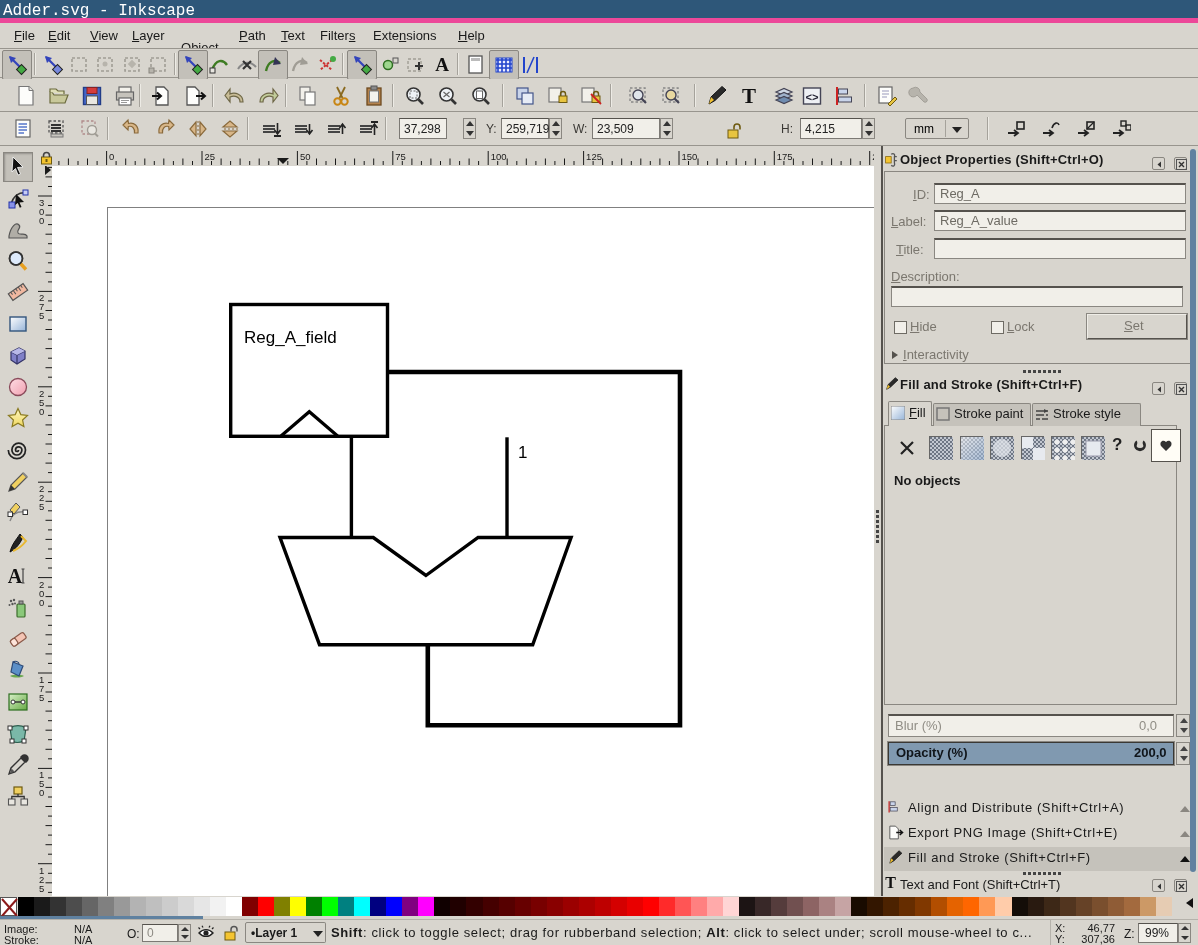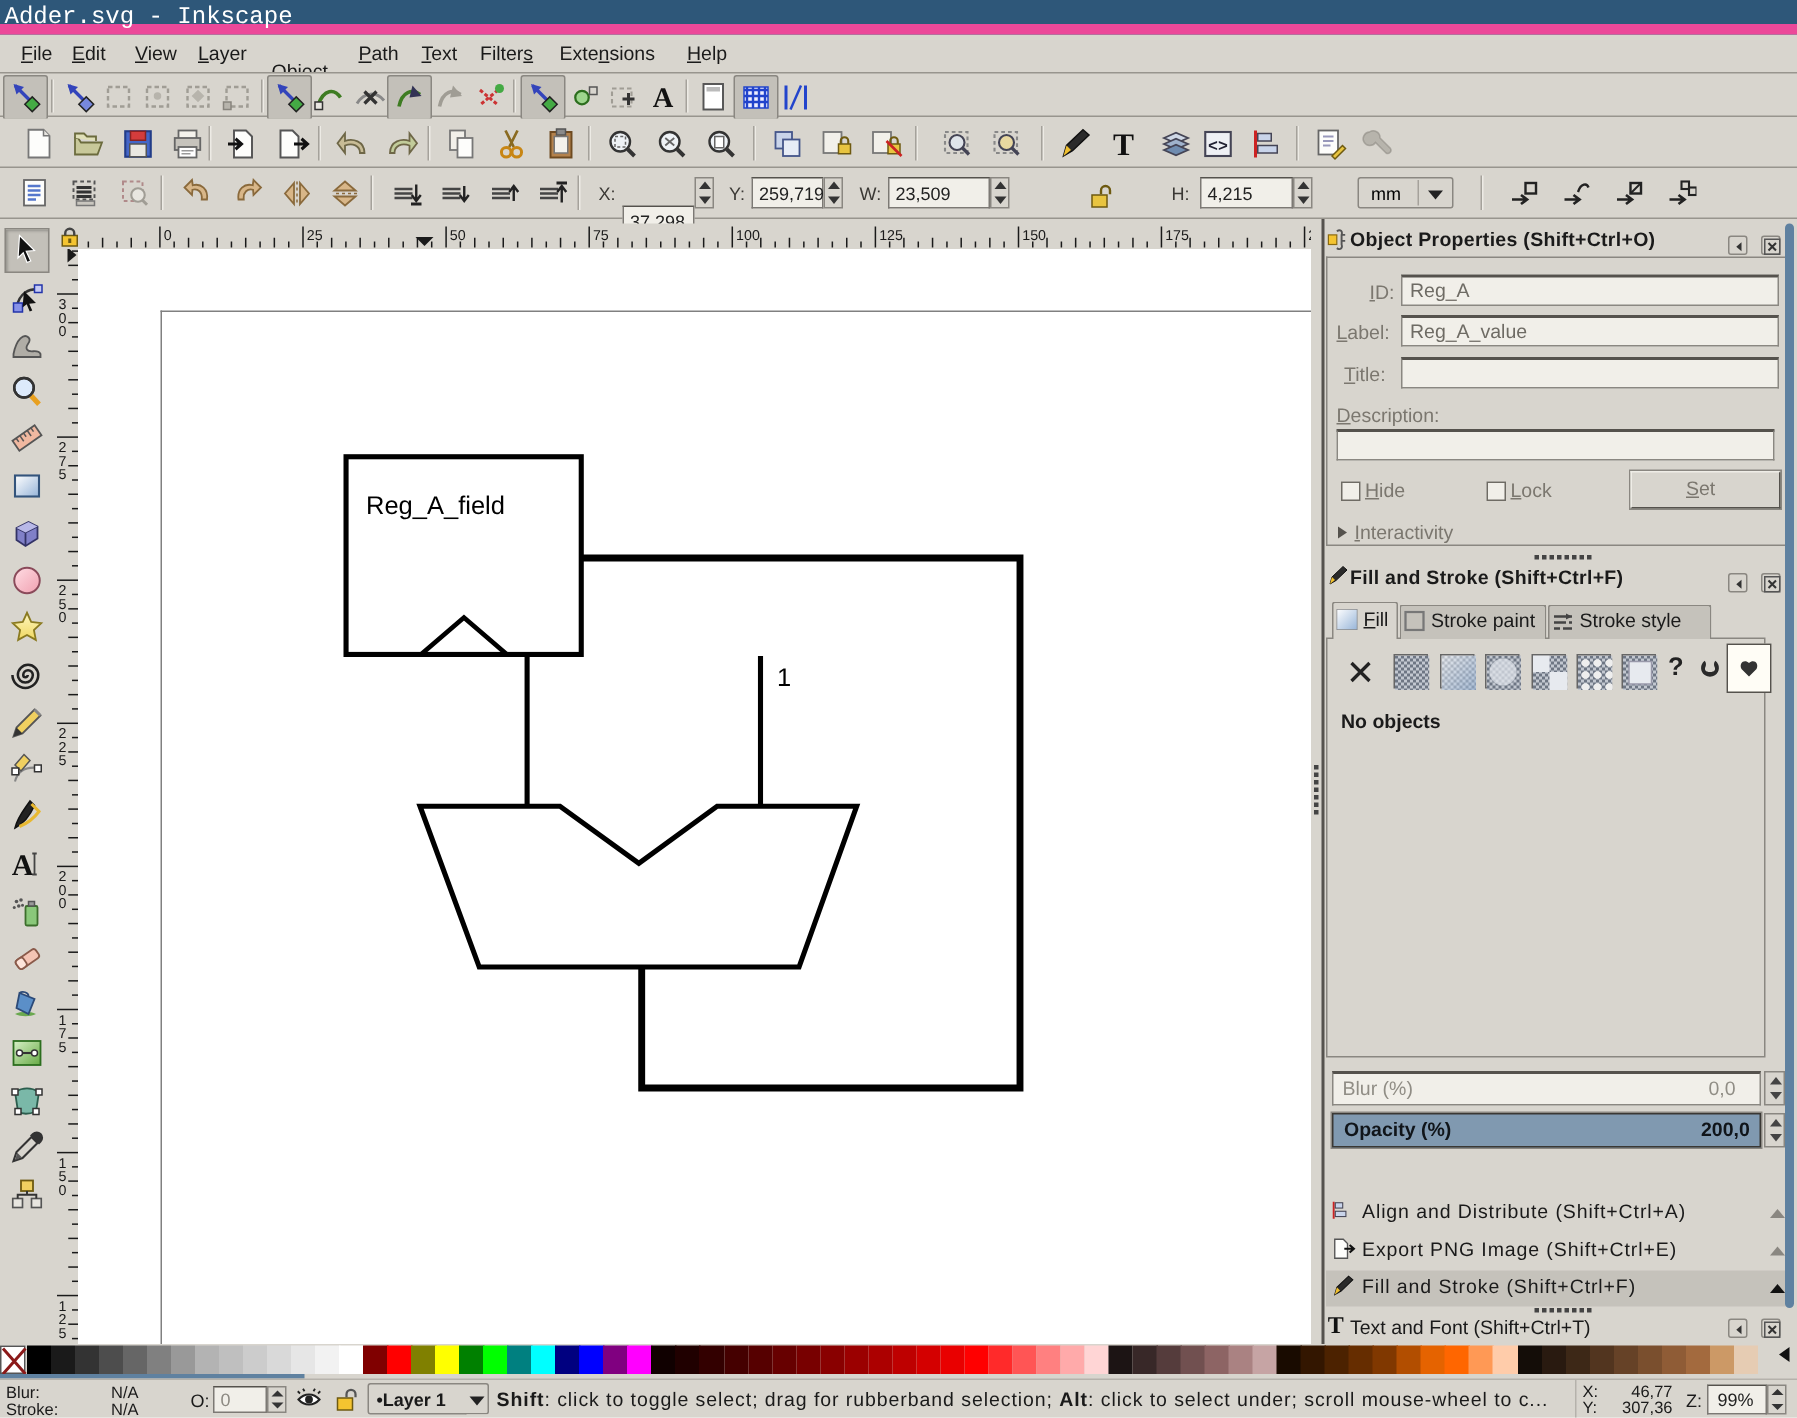--- a/index.html
+++ b/index.html
@@ -24,21 +24,21 @@
         <stop offset="0" stop-color="#d8f0c8"></stop>
         <stop offset="1" stop-color="#66aa44"></stop>
       </linearGradient>
       <pattern id="chk" width="4" height="4" patternUnits="userSpaceOnUse">
         <rect width="4" height="4" fill="#c2c7d0"></rect>
         <rect width="2" height="2" fill="#6e7684"></rect>
         <rect x="2" y="2" width="2" height="2" fill="#6e7684"></rect>
       </pattern>
     </defs>
   </svg>
-<div class="" style="position:absolute;left:0px;top:0px;width:1198px;height:23px;background:#2e5779;border-bottom:7px solid #ec4899;">
+<div class="" style="position:absolute;left:0px;top:0px;width:1198px;height:23px;background:#2e5779;border-bottom:5px solid #ec4899;">
 <span style="position:absolute;left:3px;top:2px;font-family:'Liberation Mono',monospace;font-size:16px;color:#fff;">Adder.svg - Inkscape</span>
   </div>
 <div class="" style="position:absolute;left:0px;top:24px;width:1198px;height:24px;background:#d8d5ce;">
 <span style="position:absolute;left:14px;top:4px;font-size:13px;color:#1a1a1a;"><u>F</u>ile</span>
 <span style="position:absolute;left:48px;top:4px;font-size:13px;color:#1a1a1a;"><u>E</u>dit</span>
 <span style="position:absolute;left:90px;top:4px;font-size:13px;color:#1a1a1a;"><u>V</u>iew</span>
 <span style="position:absolute;left:132px;top:4px;font-size:13px;color:#1a1a1a;"><u>L</u>ayer</span>
 <span style="position:absolute;left:181px;top:16px;font-size:13px;color:#1a1a1a;"><u>O</u>bject</span>
 <span style="position:absolute;left:239px;top:4px;font-size:13px;color:#1a1a1a;"><u>P</u>ath</span>
 <span style="position:absolute;left:281px;top:4px;font-size:13px;color:#1a1a1a;"><u>T</u>ext</span>
@@ -429,21 +429,21 @@
     </div>
 <div style="position:absolute;left:355px;top:5px;width:24px;height:24px;">
       <svg width="24" height="24" viewBox="0 0 24 24" style="position:absolute;top:0;left:0;">
         <path d="M5 9 H17 M5 12 H17 M5 15 H17" stroke="#444" stroke-width="1.8"></path>
         <path d="M19.5 18 V8 M16.5 11 L19.5 7 L22.5 11" stroke="#222" stroke-width="1.6" fill="none"></path>
         <path d="M16 5 H23" stroke="#222" stroke-width="2"></path>
       </svg>
     </div>
 <div style="position:absolute;left:385px;top:5px;width:2px;height:23px;border-left:1px solid #a5a29b;border-right:1px solid #edebe5;"></div>
 <span style="position:absolute;left:399px;top:10px;font-size:12px;color:#3a3834;">X:</span>
-    <div class="ent" style="position:absolute;left:415px;top:6px;width:48px;height:21px;padding:3px 0 0 4px;margin-top:19px;">37,298</div>
+    <div class="ent" style="position:absolute;left:399px;top:6px;width:48px;height:21px;padding:3px 0 0 4px;">37,298</div>
     <div class="spin" style="left:463px;top:6px;height:21px;">
       <div style="position:absolute;top:2px;left:2px;width:0;height:0;border-left:4px solid transparent;border-right:4px solid transparent;border-bottom:5px solid #333;"></div>
       <div style="position:absolute;bottom:2px;left:2px;width:0;height:0;border-left:4px solid transparent;border-right:4px solid transparent;border-top:5px solid #333;"></div>
     </div>
 <span style="position:absolute;left:486px;top:10px;font-size:12px;color:#3a3834;">Y:</span>
     <div class="ent" style="position:absolute;left:501px;top:6px;width:48px;height:21px;padding:3px 0 0 4px;">259,719</div>
     <div class="spin" style="left:549px;top:6px;height:21px;">
       <div style="position:absolute;top:2px;left:2px;width:0;height:0;border-left:4px solid transparent;border-right:4px solid transparent;border-bottom:5px solid #333;"></div>
       <div style="position:absolute;bottom:2px;left:2px;width:0;height:0;border-left:4px solid transparent;border-right:4px solid transparent;border-top:5px solid #333;"></div>
     </div>
@@ -1175,21 +1175,21 @@
 <div style="position:absolute;left:1075.6px;top:1px;width:16.5px;height:19px;background:#664227;"></div>
 <div style="position:absolute;left:1091.6px;top:1px;width:16.5px;height:19px;background:#7a4f2e;"></div>
 <div style="position:absolute;left:1107.6px;top:1px;width:16.5px;height:19px;background:#8f5c36;"></div>
 <div style="position:absolute;left:1123.7px;top:1px;width:16.5px;height:19px;background:#a36a3e;"></div>
 <div style="position:absolute;left:1139.7px;top:1px;width:16.5px;height:19px;background:#cc9966;"></div>
 <div style="position:absolute;left:1155.7px;top:1px;width:16.5px;height:19px;background:#e6ccb3;"></div>
 <div style="position:absolute;left:1186px;top:2px;width:0;height:0;border-top:5px solid transparent;border-bottom:5px solid transparent;border-right:7px solid #111;"></div>
 <div style="position:absolute;left:0px;top:20px;width:203px;height:3.5px;background:#5f81a0;"></div>
 </div>
 <div class="" style="position:absolute;left:0px;top:919px;width:1198px;height:26px;background:#d8d5ce;border-top:1px solid #b5b2ab;font-size:11px;color:#1a1a1a;">
-<span style="position:absolute;left:4px;top:3px;">Blur:</span>
+<span style="position:absolute;left:4px;top:3px;">Image:</span>
 <span style="position:absolute;left:4px;top:14px;">Stroke:</span>
 <span style="position:absolute;left:74px;top:3px;">N/A</span>
 <span style="position:absolute;left:74px;top:14px;">N/A</span>
 <span style="position:absolute;left:127px;top:7px;font-size:12px;">O:</span>
 <div class="ent" style="position:absolute;left:142px;top:4px;width:36px;height:18px;color:#8d8a83;padding:1px 0 0 4px;">0</div>
 <div class="spin" style="left:178px;top:4px;height:18px;">
       <div style="position:absolute;top:2px;left:2px;width:0;height:0;border-left:4px solid transparent;border-right:4px solid transparent;border-bottom:4px solid #333;"></div>
       <div style="position:absolute;bottom:2px;left:2px;width:0;height:0;border-left:4px solid transparent;border-right:4px solid transparent;border-top:4px solid #333;"></div>
     </div>
 <div style="position:absolute;left:197px;top:4px;width:18px;height:18px;">

